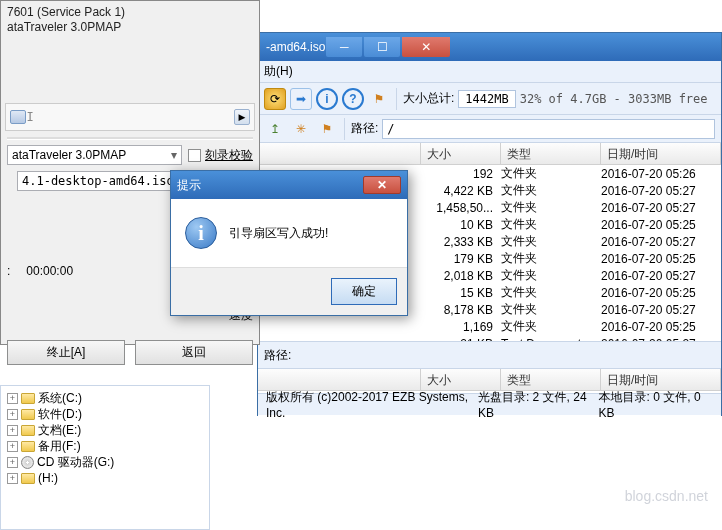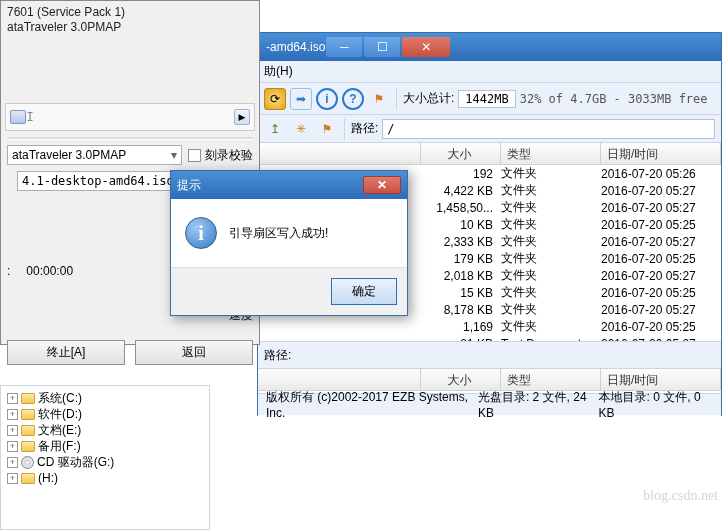--- a/index.html
+++ b/index.html
@@ -18,21 +18,21 @@
 .tb-icon { width: 22px; height: 22px; border-radius: 3px; display: flex; align-items: center; justify-content: center; }
 .tb-sep { width: 1px; height: 22px; background: #c9d6e8; margin: 0 2px; }
 .size-label { font-size: 12px; }
 .size-box { background: #fff; border: 1px solid #b0c4de; padding: 1px 6px; font-family: monospace; }
 .usage { font-family: monospace; color: #555; }
 .bg-pathbar { height: 28px; background: #eaf1fb; border-bottom: 1px solid #c9d6e8; display: flex; align-items: center; padding: 0 6px; gap: 4px; }
 .path-input { flex: 1; background: #fff; border: 1px solid #b0c4de; padding: 2px 4px; font-family: monospace; }
 .list-header { height: 22px; background: linear-gradient(#fdfdfd, #eaeaea); border-bottom: 1px solid #d0d0d0; display: flex; }
 .lh-col { border-right: 1px solid #d0d0d0; padding: 3px 6px; color: #333; }
 .lh-name { flex: 1; }
-.lh-size { width: 80px; text-align: center; padding-right: 8px; }
+.lh-size { width: 80px; text-align: left; padding-right: 8px; }
 .lh-type { width: 100px; font-family: Liberation Serif, serif; }
 .lh-date { width: 120px; }
 .file-list { height: 176px; overflow: hidden; background: #fff; }
 .file-row { display: flex; height: 17px; align-items: center; font-family: "SimSun", monospace; font-size: 12px; }
 .fc-name { flex: 1; padding-left: 6px; }
 .fc-size { width: 80px; text-align: right; padding-right: 8px; }
 .fc-type { width: 100px; }
 .fc-date { width: 120px; }
 .bg-pathbar2 { height: 28px; background: #eaf1fb; border-top: 1px solid #c9d6e8; border-bottom: 1px solid #c9d6e8; display: flex; align-items: center; padding: 0 6px; gap: 4px; }
 .path-input2 { flex: 1; background: #fff; border: 1px solid #b0c4de; padding: 2px 4px; font-family: monospace; }
@@ -44,21 +44,21 @@
 .fg-window { position: absolute; left: 0; top: 0; width: 260px; height: 345px; background: #f0f0f0; border: 1px solid #888; }
 .fg-top-text { padding: 4px 6px; font-family: monospace; color: #222; line-height: 15px; }
 .fg-scrollbox { margin: 4px; height: 28px; border: 1px solid #ccc; background: #f8f8f8; display: flex; align-items: center; padding: 0 6px; position: relative; }
 .fg-scrollbox .scroll-thumb { position: absolute; left: 4px; top: 6px; width: 16px; height: 14px; background: linear-gradient(#e0e8f5,#b6c9e4); border: 1px solid #7a9cc6; border-radius: 2px; }
 .fg-scrollbox .arrow-l, .fg-scrollbox .arrow-r { position: absolute; top: 5px; width: 16px; height: 16px; background: linear-gradient(#f0f4fa,#d3dfee); border: 1px solid #9ab1cf; border-radius: 2px; display:flex; align-items:center; justify-content:center; font-size:9px; }
 .fg-scrollbox .arrow-r { right: 4px; }
 .fg-divider { height: 6px; position: relative; }
 .fg-divider::after { content:""; position:absolute; left:6px; right:6px; top:2px; height:2px; background:#ddd; box-shadow: 0 1px 0 #fff; }
 .fg-row { display: flex; align-items: center; padding: 4px 6px; gap: 6px; }
 .fg-select { flex: 1; background: #fff; border: 1px solid #abadb3; padding: 2px 4px; font-family: monospace; }
-.chk { display: flex; align-items: center; gap: 4px; }
+.chk { display: flex; align-items: center; gap: 4px; text-decoration: underline; }
 .chk-box { width: 13px; height: 13px; border: 1px solid #8e8f8f; background: #fff; }
 .fg-input { width: 100%; margin: 0 16px; background: #fff; border: 1px solid #abadb3; padding: 2px 4px; font-family: monospace; }
 .btn { background: linear-gradient(#f7f7f7,#e1e1e1); border: 1px solid #8e8f8f; border-radius: 0; padding: 3px 12px; cursor: pointer; font-size: 12px; }
 .fg-mid { padding: 6px 0; }
 .fg-time-row { display: flex; align-items: center; padding: 4px 6px; gap: 16px; font-family: monospace; }
 .fg-speed-row { display: flex; align-items: center; padding: 4px 6px; gap: 10px; }
 .fg-btn-row { display: flex; gap: 10px; padding: 6px; }
 .fg-copyright { position: absolute; bottom: 6px; left: 0; right: 0; text-align: center; font-family: monospace; font-size: 12px; color: #333; }
 
 
@@ -71,21 +71,21 @@
 
 .msg-dialog { position: absolute; left: 170px; top: 170px; width: 238px; background: #f0f0f0; border: 1px solid #3a6ea5; box-shadow: 3px 3px 12px rgba(0,0,0,0.4); }
 .msg-title { height: 28px; background: linear-gradient(#4a90d9, #2e6bb8); display: flex; align-items: center; padding: 0 6px; color: #fff; }
 .msg-title-text { flex: 1; }
 .msg-close { width: 38px; height: 18px; background: linear-gradient(#e07a6e, #c8503f); border: 1px solid #a03a2c; border-radius: 2px; display: flex; align-items: center; justify-content: center; color: #fff; font-weight: bold; }
 .msg-body { display: flex; align-items: center; gap: 12px; padding: 18px 14px; background: #fff; }
 .info-icon { width: 32px; height: 32px; border-radius: 50%; background: radial-gradient(circle at 35% 30%, #9ec9f3, #3a7ac6); display: flex; align-items: center; justify-content: center; color: #fff; font-weight: bold; font-size: 20px; font-family: Georgia, serif; border: 1px solid #2a5d9c; }
 .msg-footer { padding: 10px; display: flex; justify-content: flex-end; background: #f0f0f0; border-top: 1px solid #ddd; }
 .msg-footer .btn { padding: 4px 20px; border: 1px solid #2e6bb8; background: linear-gradient(#eaf3fc,#c6dcf3); }
 
-.watermark { position: absolute; right: 4px; bottom: 26px; color: rgba(120,130,150,0.35); font-size: 14px; font-family: Liberation Serif, serif; }
+.watermark { position: absolute; right: 14px; bottom: 26px; color: rgba(120,130,150,0.35); font-size: 14px; font-family: Liberation Sans, sans-serif; }
 </style>
 </head>
 <body>
 
 <div class="bg-window">
   <div class="bg-titlebar">
     <span>-amd64.iso</span>
     <div class="win-btns">
       <div class="win-btn win-min">─</div>
       <div class="win-btn win-max">☐</div>

